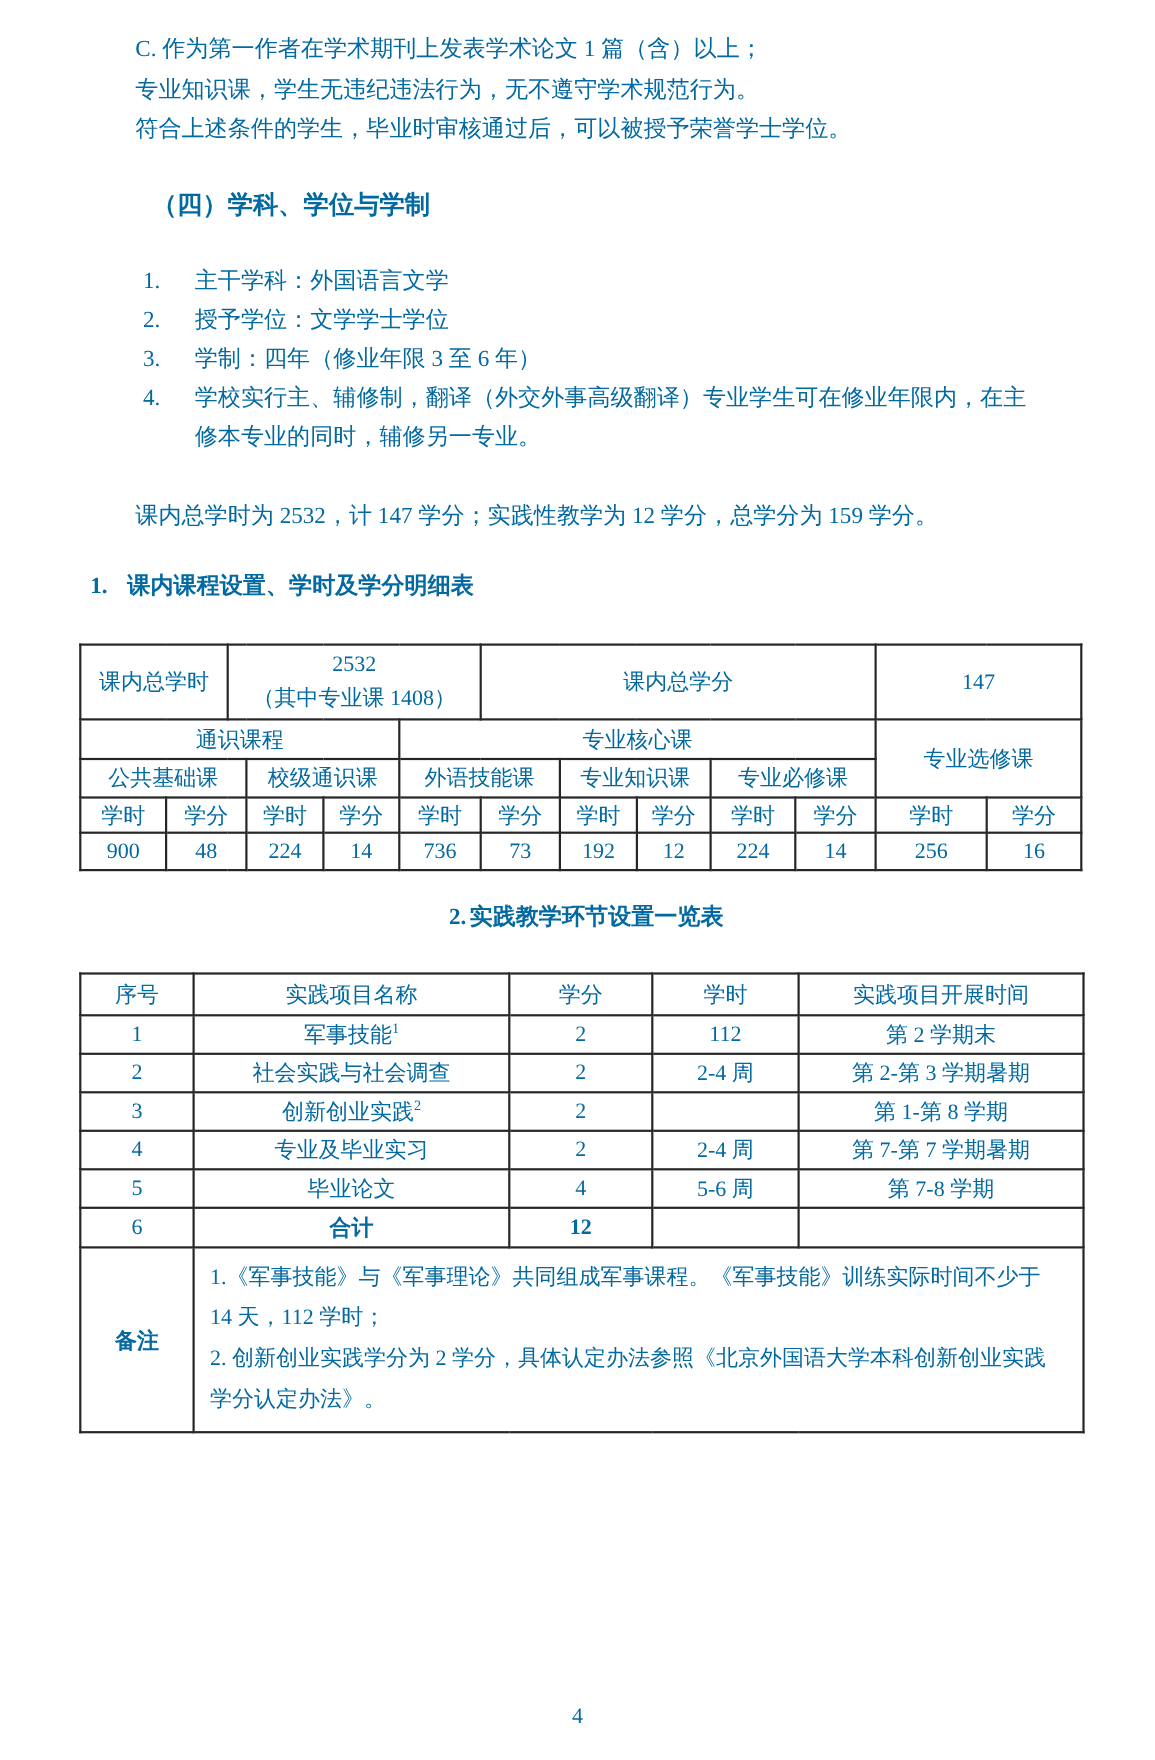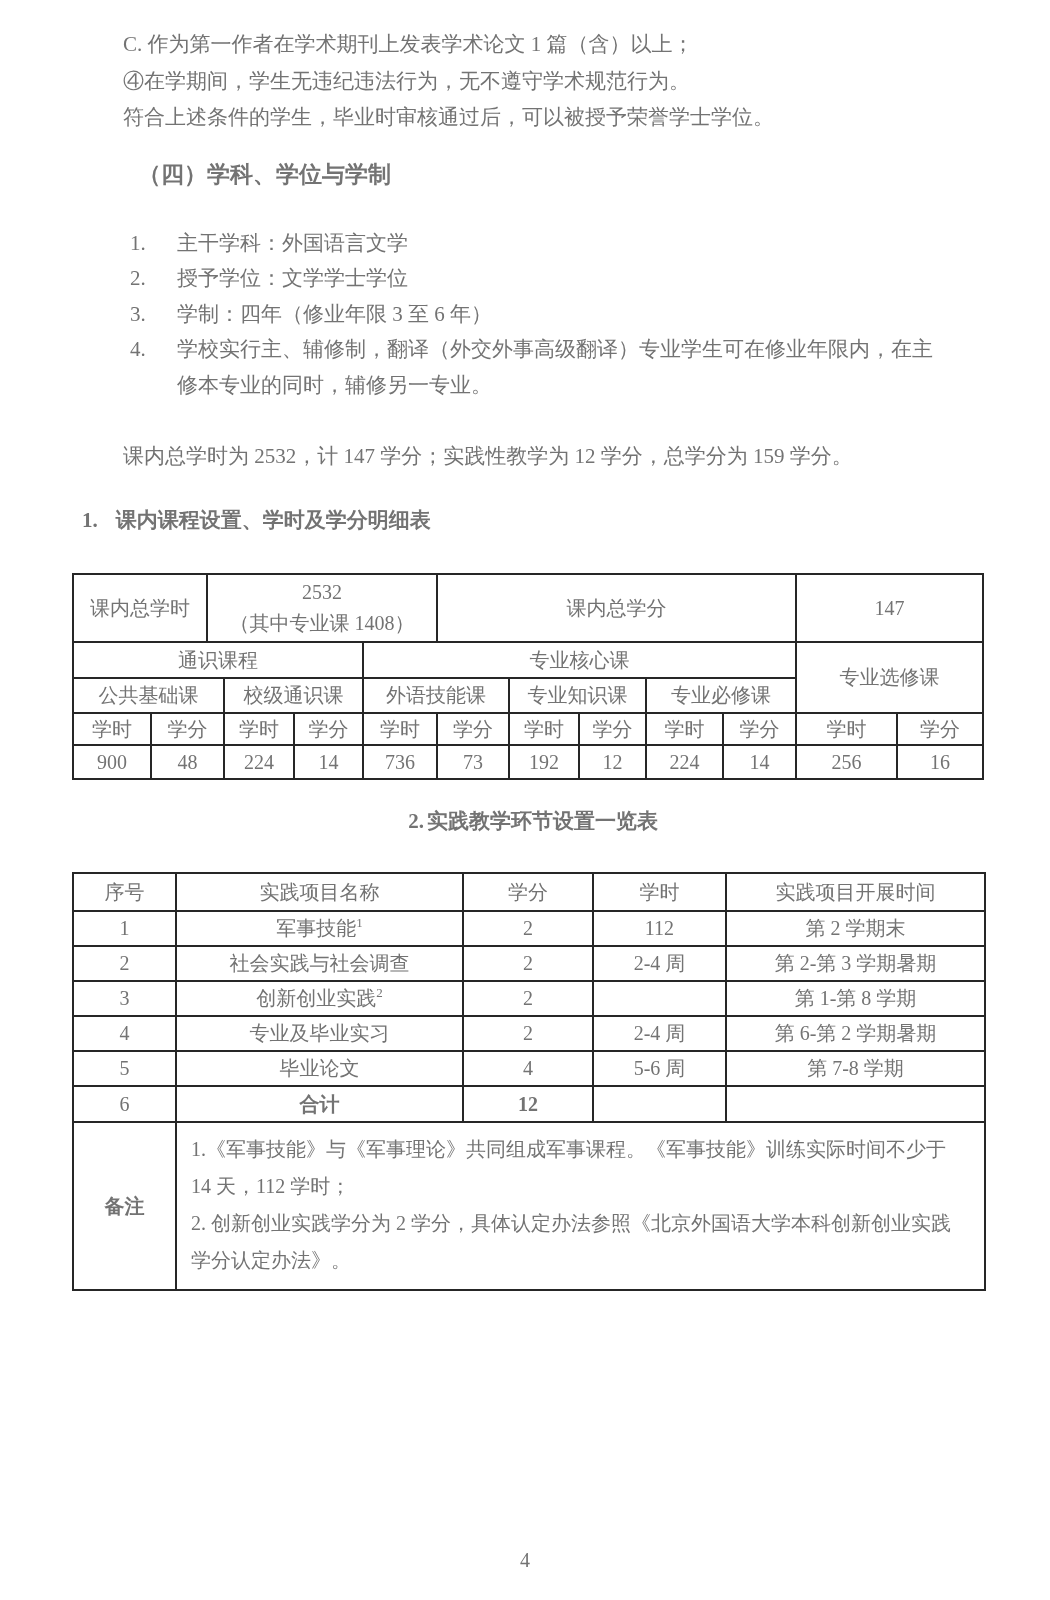--- a/index.html
+++ b/index.html
@@ -2,32 +2,32 @@
 <html><head>
 <meta charset="utf-8">
 <style>
   html,body { margin:0; padding:0; background:#888; }
   .page {
     position:relative;
     width:1050px; height:1600px;
     margin:0 auto;
     background:#ffffff;
     font-family:"Liberation Serif","DejaVu Serif",serif;
-    color:#737373;
+    color:#0369a1;
     overflow:hidden;
   }
   .content { position:absolute; left:72px; top:0; width:912px; display:flow-root; }
 
   
   .intro { margin:26px 0 0 51px; }
   .intro p { margin:0; font-size:21px; line-height:36.5px; white-space:nowrap; }
 
   
   .sec-heading {
-    margin:24px 0 0 66px;
+    margin:36px 0 0 66px;
     font-size:23px; line-height:30px; font-weight:bold;
   }
   .sec-heading.five { margin-top:20px; }
 
   
   .num-list { margin:36px 0 0 58px; }
   .num-item { display:flex; font-size:21px; line-height:35.5px; }
   .num-item .num { width:47px; flex:0 0 47px; }
   .num-item .itext { width:766px; }
 
@@ -77,21 +77,21 @@
   }
 </style>
 </head>
 <body>
 
 <div class="page">
   <div class="content">
 
     <div class="intro">
       <p>C. 作为第一作者在学术期刊上发表学术论文 1 篇（含）以上；</p>
-      <p>④在学期间，学生无违纪违法行为，无不遵守学术规范行为。</p>
+      <p>专业知识课，学生无违纪违法行为，无不遵守学术规范行为。</p>
       <p>符合上述条件的学生，毕业时审核通过后，可以被授予荣誉学士学位。</p>
     </div>
 
     <div class="sec-heading">（四）学科、学位与学制</div>
 
     <div class="num-list">
       <div class="num-item">
         <span class="num">1.</span>
         <span class="itext">主干学科：外国语言文学</span>
       </div>
@@ -220,21 +220,21 @@
         <td><span>创新创业实践</span><sup>2</sup></td>
         <td>2</td>
         <td></td>
         <td>第 1-第 8 学期</td>
       </tr>
       <tr class="drow">
         <td>4</td>
         <td><span>专业及毕业实习</span><sup></sup></td>
         <td>2</td>
         <td>2-4 周</td>
-        <td>第 6-第 2 学期暑期</td>
+        <td>第 7-第 7 学期暑期</td>
       </tr>
       <tr class="drow">
         <td>5</td>
         <td><span>毕业论文</span><sup></sup></td>
         <td>4</td>
         <td>5-6 周</td>
         <td>第 7-8 学期</td>
       </tr>
       <tr class="trow">
         <td>6</td>

